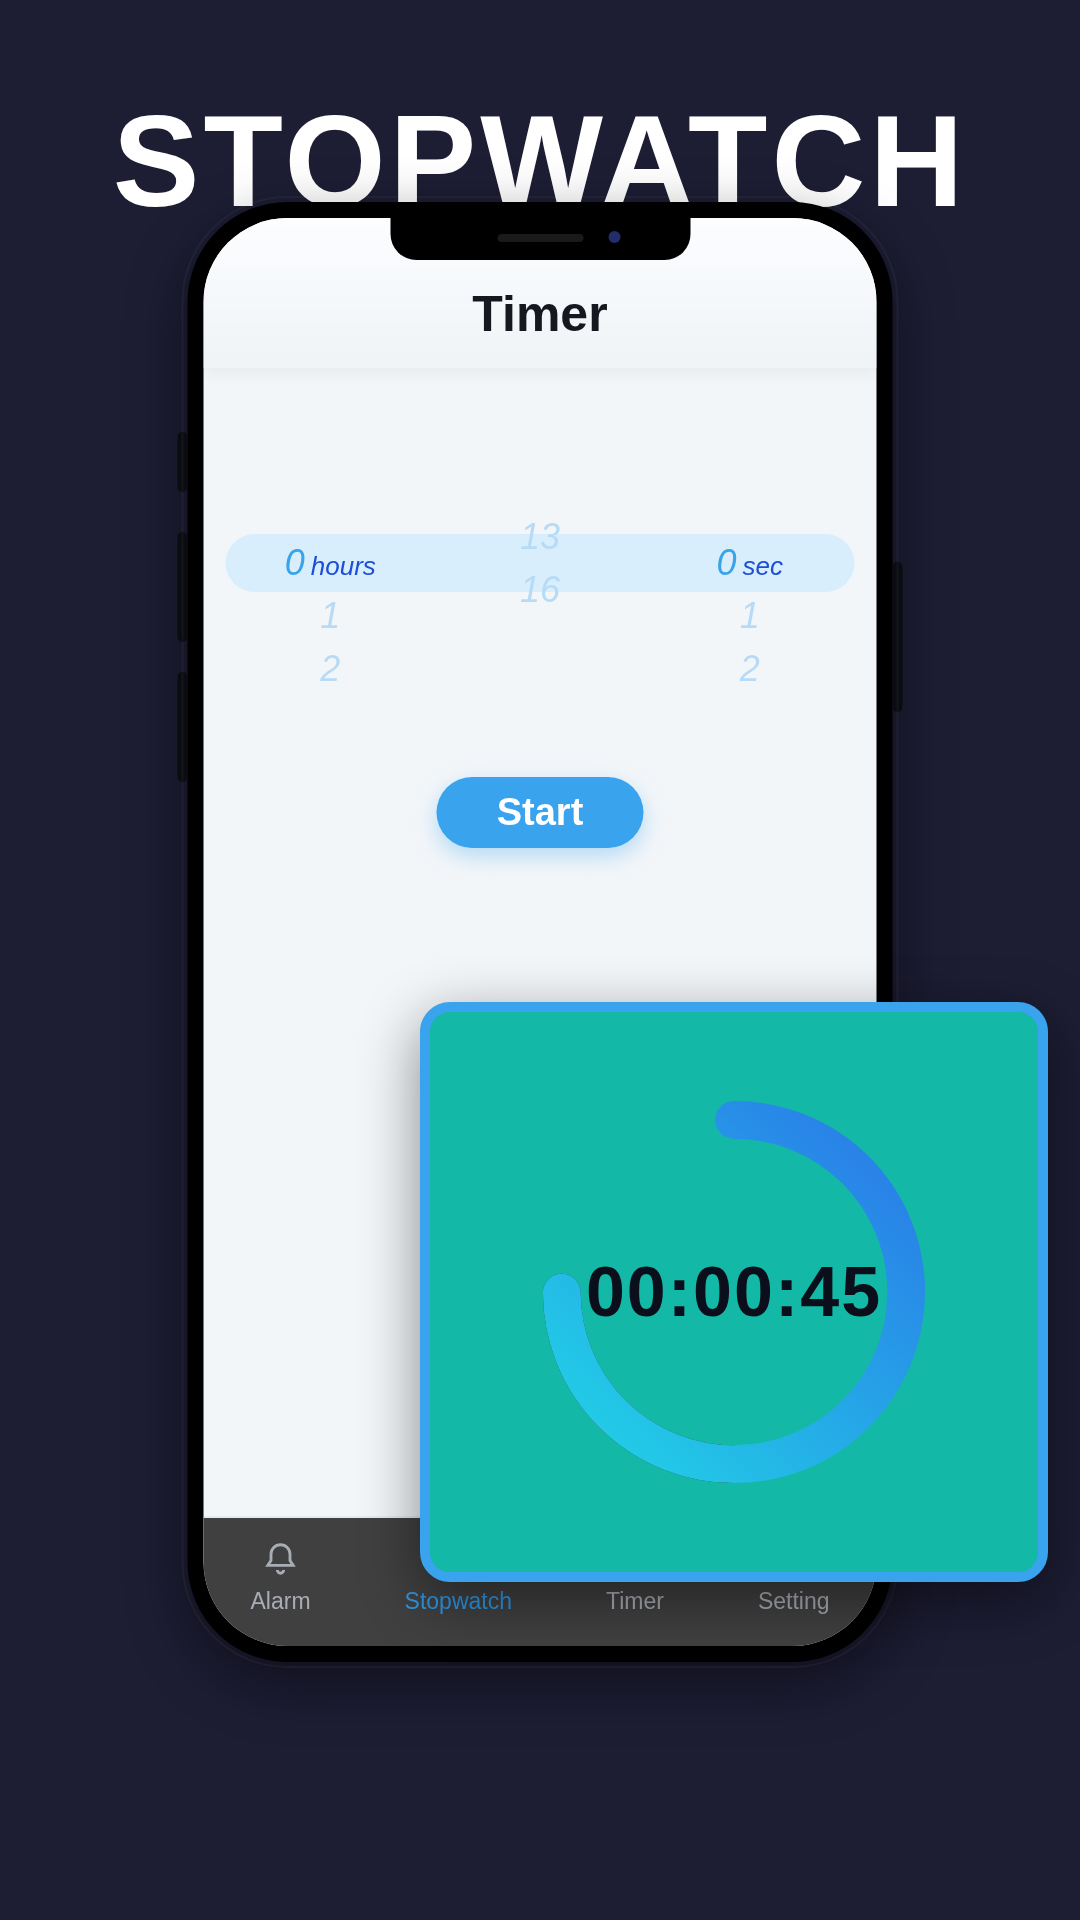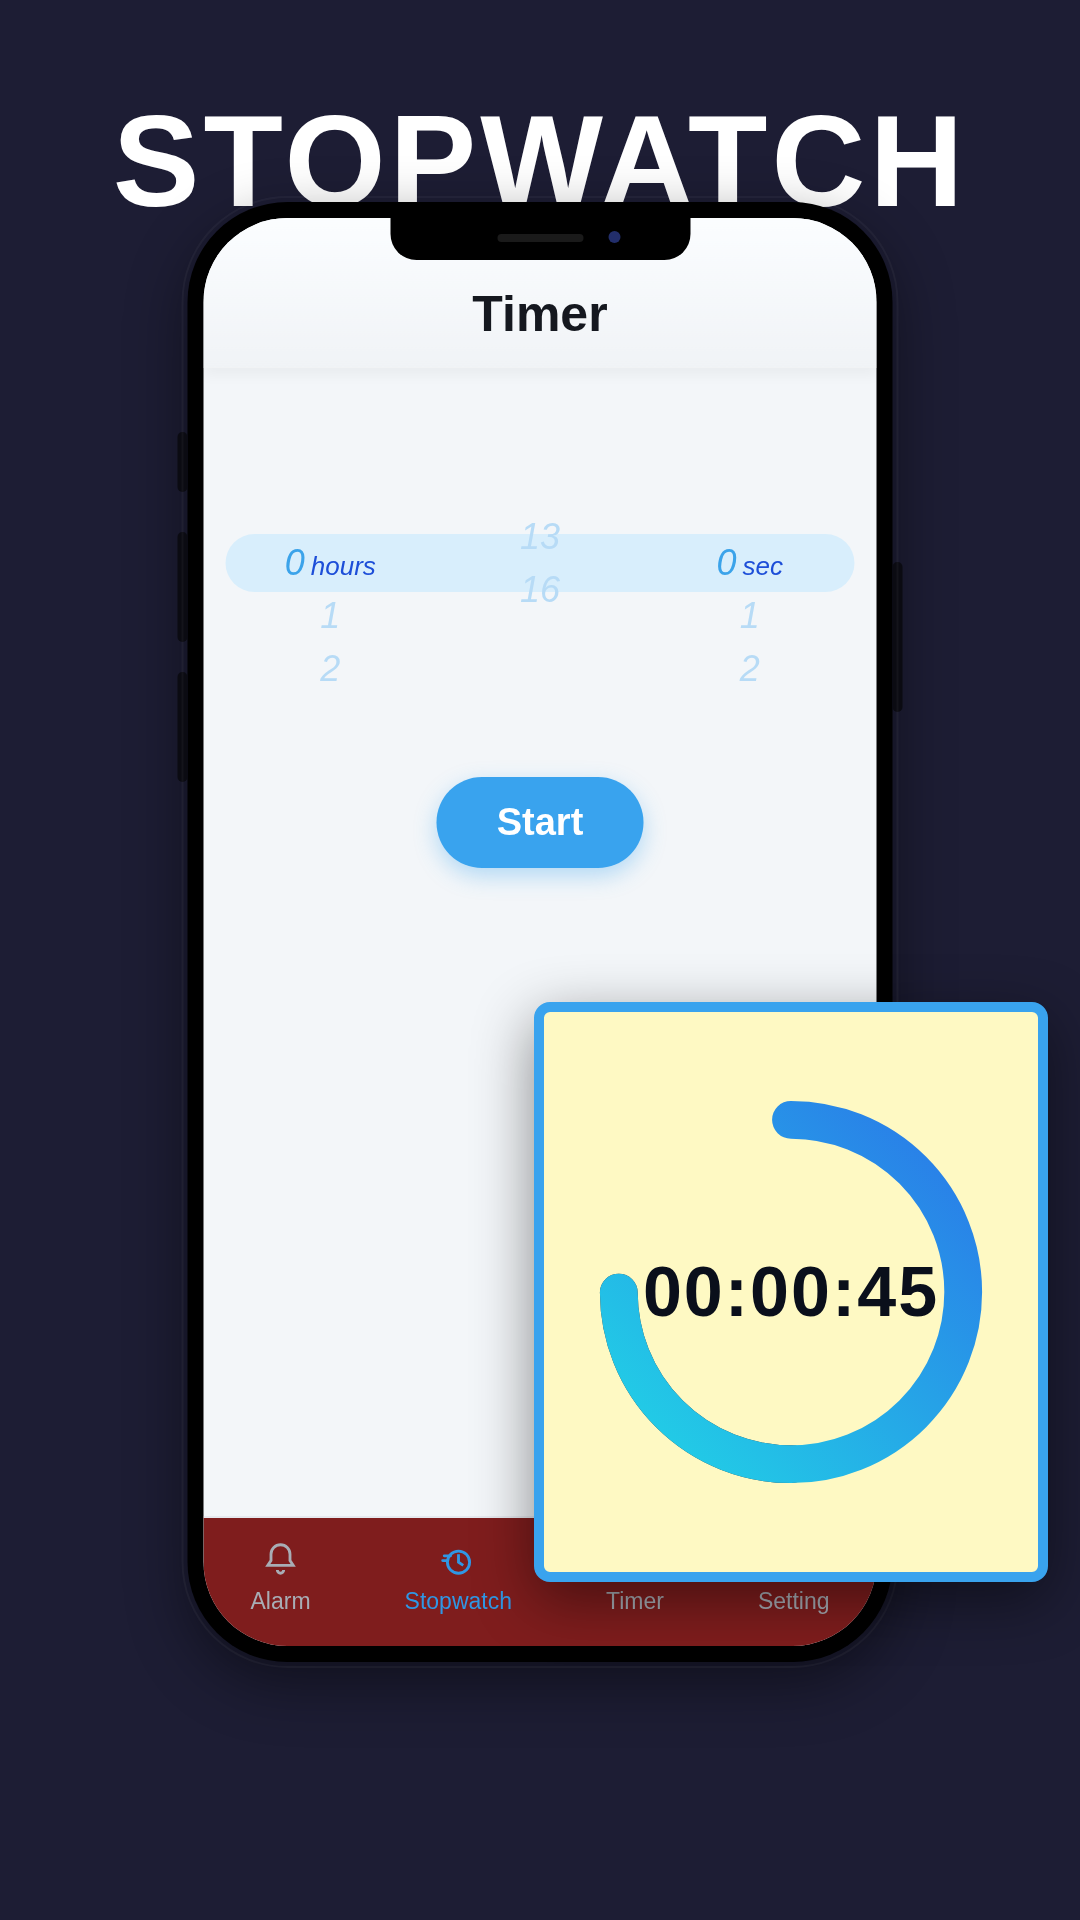--- a/index.html
+++ b/index.html
@@ -144,32 +144,32 @@
   .sel  { color: #3ba3ea; font-weight: 500; }
   .unit { color: #1d4ed8; font-size: 26px; }
   
   .start-btn {
     display: block;
     margin: 82px auto 0;
     background: #39a3ee;
     color: #fff;
     border: none;
     border-radius: 60px;
-    padding: 24px 60px;
+    padding: 14px 60px;
     font-size: 38px;
     font-weight: 600;
     box-shadow: 0 8px 22px rgba(57,163,238,.35);
   }
   
   .tabbar {
     position: absolute;
     bottom: 0;
     left: 0; right: 0;
     height: 130px;
-    background: #7f1d1d;
+    background: #404040;
     border-top: 2px solid #e6e9ee;
     display: flex;
     justify-content: space-around;
     align-items: center;
     padding-bottom: 10px;
   }
   .tab {
     display: flex;
     flex-direction: column;
     align-items: center;
@@ -178,24 +178,24 @@
     font-size: 23px;
     font-weight: 500;
   }
   .tab.active { color: #2f97e5; }
   .tab svg { width: 38px; height: 38px; }
   
   .stopwatch-card {
     position: absolute;
     right: 32px;
     top: 1002px;
-    width: 514px;
+    width: 628px;
     height: 580px;
-    background: #fef9c3;
-    border-radius: 16px;
+    background: #14b8a6;
+    border-radius: 30px;
     border: 10px solid #39a3ee;
     box-shadow: 0 18px 60px rgba(0,0,0,.45);
     display: flex;
     align-items: center;
     justify-content: center;
   }
   .ring-wrap { position: relative; width: 420px; height: 420px; }
   .ring-time {
     position: absolute;
     inset: 0;

